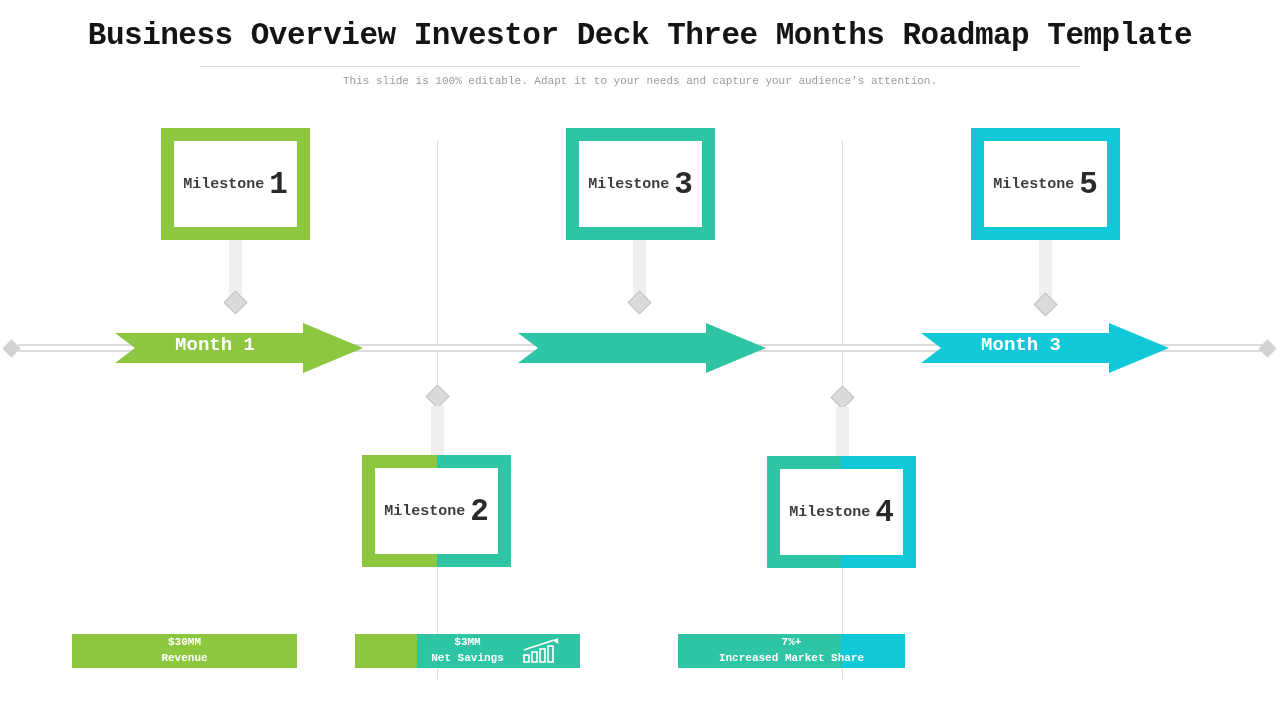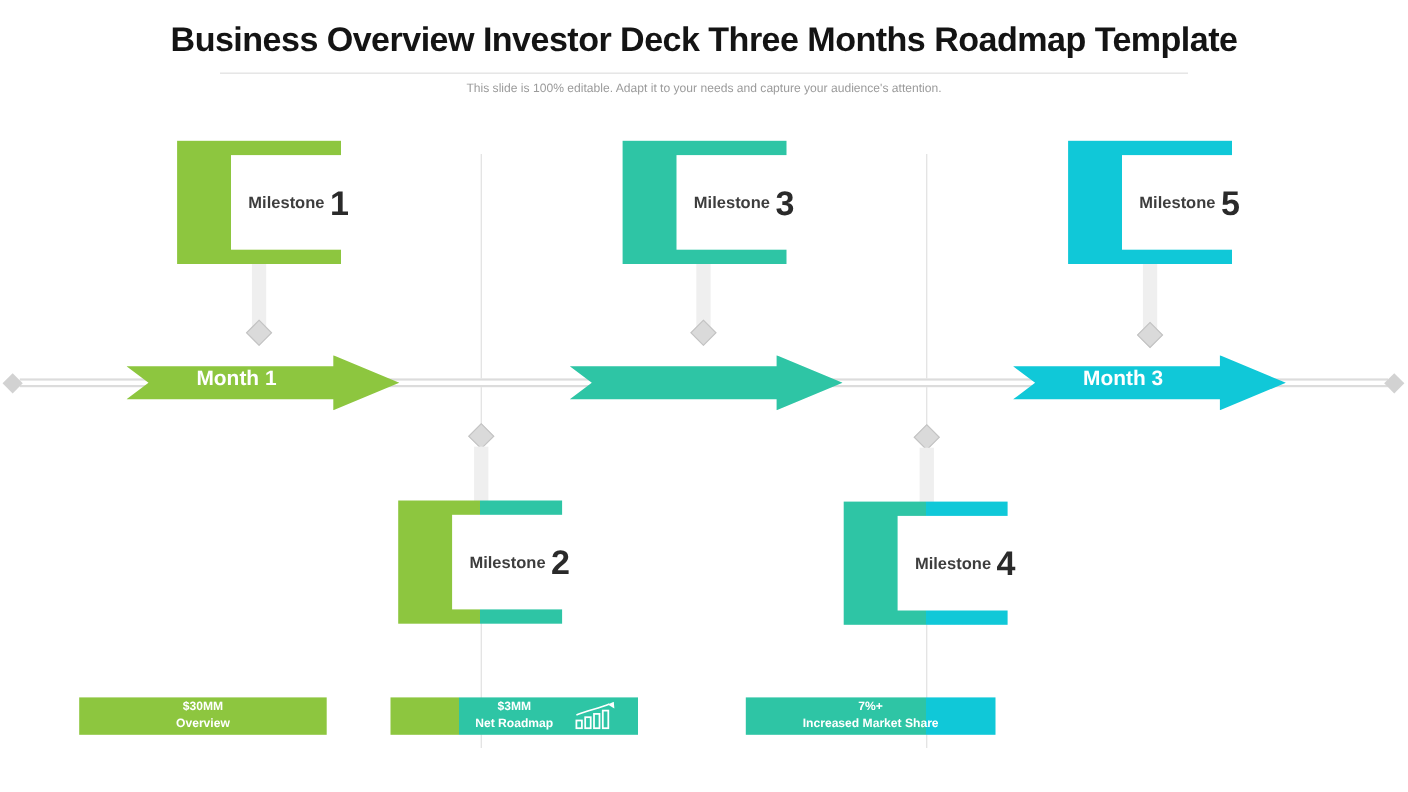--- a/index.html
+++ b/index.html
@@ -1,19 +1,19 @@
 <!DOCTYPE html>
 <html><head>
 <meta charset="utf-8">
 <style>
   * { margin:0; padding:0; box-sizing:border-box; }
   html,body { background:#ffffff; }
   .slide {
     position:relative; width:1280px; height:720px; background:#ffffff;
-    font-family:Liberation Sans, sans-serif; overflow:hidden;
+    font-family:Liberation Mono, monospace; overflow:hidden;
   }
   .abs { position:absolute; }
 
   
   .title {
     left:0; right:0; top:18px; text-align:center;
     font-size:31px; font-weight:700; color:#141414; letter-spacing:-0.5px;
   }
   .title-divider { left:200px; top:66px; width:880px; height:1px; background:#dcdcdc; }
   .subtitle {
@@ -37,21 +37,21 @@
   .connector { width:13px; background:#efefef; }
   .mid-diamond {
     width:17px; height:17px; background:#dadada; border:1px solid #c3c3c3;
     transform:rotate(45deg);
   }
 
   
   .mbox { width:149px; height:112px; padding:13px; }
   .mbox-inner {
     width:100%; height:100%; background:#ffffff;
-    display:flex; align-items:center; justify-content:center; gap:5px;margin-left:36px;
+    display:flex; align-items:center; justify-content:center; gap:5px;
   }
   .mbox-label { font-size:15px; font-weight:700; color:#3d3d3d; }
   .mbox-number { font-size:31px; font-weight:700; color:#2a2a2a; line-height:1; }
   .bg-green { background:#8dc63f; }
   .bg-teal  { background:#2ec5a5; }
   .bg-cyan  { background:#10c8d8; }
   .bg-green-teal { background:linear-gradient(90deg,#8dc63f 50%,#2ec5a5 50%); }
   .bg-teal-cyan  { background:linear-gradient(90deg,#2ec5a5 50%,#10c8d8 50%); }
 
   
@@ -146,26 +146,26 @@
 
   <div class="abs month-arrow" style="left:921px;">
     <svg viewBox="0 0 248 50" preserveAspectRatio="none">
       <polygon points="0,10 188,10 188,0 248,25 188,50 188,40 0,40 20,25" fill="#10c8d8"></polygon>
     </svg>
   </div>
   <div class="abs month-label" style="left:921px;">Month 3</div>
 
   <div class="abs metric-bar bg-green" style="left:72px; width:225px;">
     <span>$30MM</span>
-    <span>Overview</span>
+    <span>Revenue</span>
   </div>
 
   <div class="abs metric-bar" style="left:355px; width:225px; background:linear-gradient(90deg,#8dc63f 27.5%,#2ec5a5 27.5%);">
     <span>$3MM</span>
-    <span>Net Roadmap</span>
+    <span>Net Savings</span>
     <svg class="metric-icon" viewBox="0 0 38 26">
       <g fill="none" stroke="#ffffff" stroke-width="1.6">
         <rect x="2" y="17" width="5" height="7"></rect>
         <rect x="10" y="14" width="5" height="10"></rect>
         <rect x="18" y="11" width="5" height="13"></rect>
         <rect x="26" y="8" width="5" height="16"></rect>
         <path d="M2 12 C 12 8, 22 6, 32 2"></path>
       </g>
       <polygon points="36,0 36.5,6 30.5,2.5" fill="#ffffff"></polygon>
     </svg>

